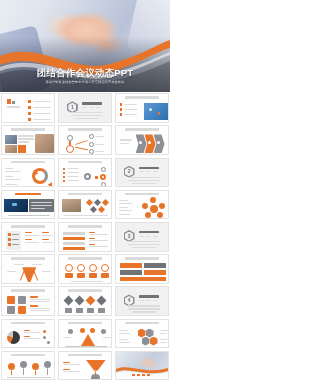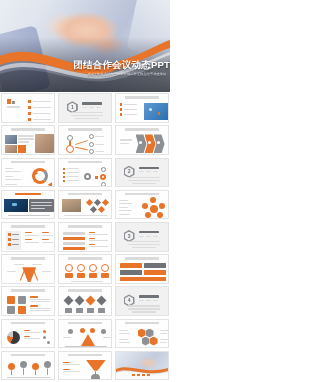--- a/index.html
+++ b/index.html
@@ -15,21 +15,21 @@
        radial-gradient(ellipse 30px 20px at 64px 26px,#f6d8c4 0%,rgba(246,216,196,0) 70%),
        radial-gradient(ellipse 26px 16px at 106px 44px,#e9b79c 0%,rgba(233,183,156,0) 72%),
        linear-gradient(120deg,#e9edf3 0%,#dfe5ee 22%,#c8cfe0 46%,#b9c2d8 62%,#d8dde8 86%,#eef1f5 100%);
   }
   .hero-sleeveL{position:absolute;left:-4px;top:30px;width:48px;height:64px;
      background:linear-gradient(100deg,#b9c2dc,#9aa6c8);transform:rotate(-14deg);border-radius:6px;opacity:.92;}
   .hero-sleeveR{position:absolute;right:-6px;top:-4px;width:44px;height:58px;
      background:linear-gradient(200deg,#eef1f6,#ccd3e2);transform:rotate(12deg);border-radius:6px;opacity:.9;}
   .hero-shade{position:absolute;inset:0;background:linear-gradient(180deg,rgba(0,0,0,0) 40%,rgba(20,24,34,.40) 72%,rgba(16,20,28,.62) 100%);}
   .hero-wave{position:absolute;left:0;bottom:0;width:170px;height:58px;}
-  .hero-txt{position:absolute;left:0;right:0;bottom:16px;text-align:right;}
+  .hero-txt{position:absolute;left:0;right:0;bottom:8px;text-align:center;}
   .hero-title{font-size:9.5px;font-weight:bold;color:#ffffff;letter-spacing:.2px;
      text-shadow:0 1px 2px rgba(0,0,0,.55);line-height:1;}
   .hero-sub{margin-top:3px;font-size:3.2px;color:#e8eaee;letter-spacing:.25px;
      text-shadow:0 1px 1px rgba(0,0,0,.5);transform:scale(.96);}
 
   
   .grid{position:absolute;left:0;top:92px;width:170px;height:290px;
         display:grid;grid-template-columns:repeat(3,1fr);grid-auto-rows:32.2px;
         gap:0;background:#ffffff;}
   .cellwrap{padding:1.3px 1.2px;box-sizing:border-box;}

